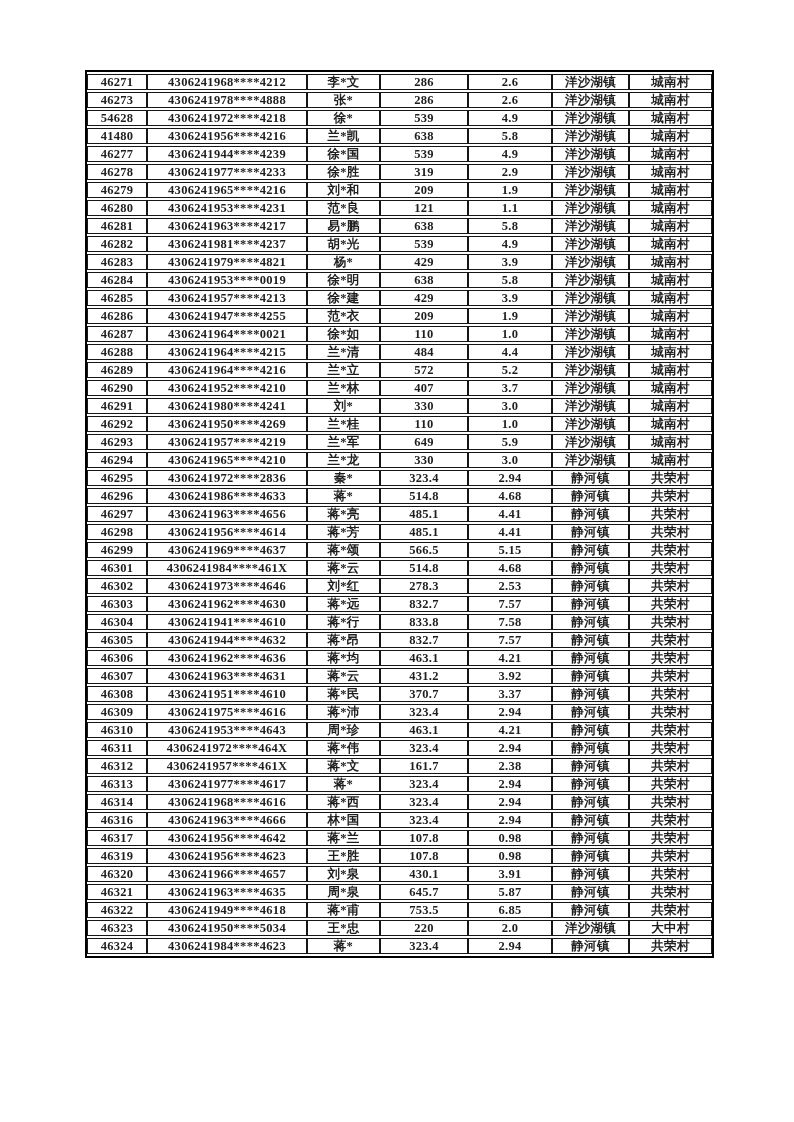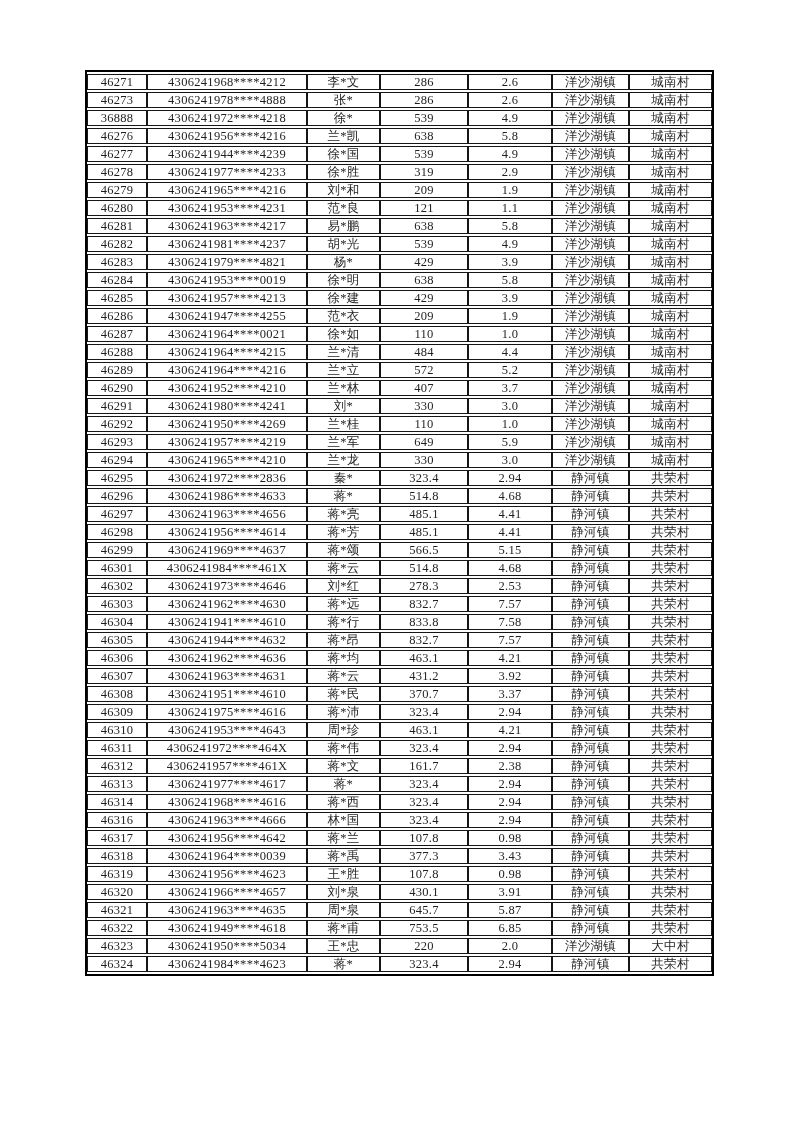--- a/index.html
+++ b/index.html
@@ -14,20 +14,21 @@
     font-family: "Liberation Serif", "DejaVu Serif", serif;
     overflow: hidden;
   }
   .sheet {
     position: absolute;
     left: 0;
     top: 0;
     width: 656px;
     height: 1122px;
     background: #ffffff;
+    font-weight: bold;
   }
   table.grid {
     position: absolute;
     left: 85px;
     top: 70px;
     border-collapse: separate;
     border-spacing: 0 2px;
     border: 2px solid #000000;
     table-layout: fixed;
     width: 625px;
@@ -82,30 +83,30 @@
         <tr>
           <td>46273</td>
           <td>4306241978****4888</td>
           <td>张*</td>
           <td>286</td>
           <td>2.6</td>
           <td>洋沙湖镇</td>
           <td>城南村</td>
         </tr>
         <tr>
-          <td>36888</td>
+          <td>54628</td>
           <td>4306241972****4218</td>
           <td>徐*</td>
           <td>539</td>
           <td>4.9</td>
           <td>洋沙湖镇</td>
           <td>城南村</td>
         </tr>
         <tr>
-          <td>46276</td>
+          <td>41480</td>
           <td>4306241956****4216</td>
           <td>兰*凯</td>
           <td>638</td>
           <td>5.8</td>
           <td>洋沙湖镇</td>
           <td>城南村</td>
         </tr>
         <tr>
           <td>46277</td>
           <td>4306241944****4239</td>
@@ -451,29 +452,20 @@
         <tr>
           <td>46317</td>
           <td>4306241956****4642</td>
           <td>蒋*兰</td>
           <td>107.8</td>
           <td>0.98</td>
           <td>静河镇</td>
           <td>共荣村</td>
         </tr>
         <tr>
-          <td>46318</td>
-          <td>4306241964****0039</td>
-          <td>蒋*禹</td>
-          <td>377.3</td>
-          <td>3.43</td>
-          <td>静河镇</td>
-          <td>共荣村</td>
-        </tr>
-        <tr>
           <td>46319</td>
           <td>4306241956****4623</td>
           <td>王*胜</td>
           <td>107.8</td>
           <td>0.98</td>
           <td>静河镇</td>
           <td>共荣村</td>
         </tr>
         <tr>
           <td>46320</td>

